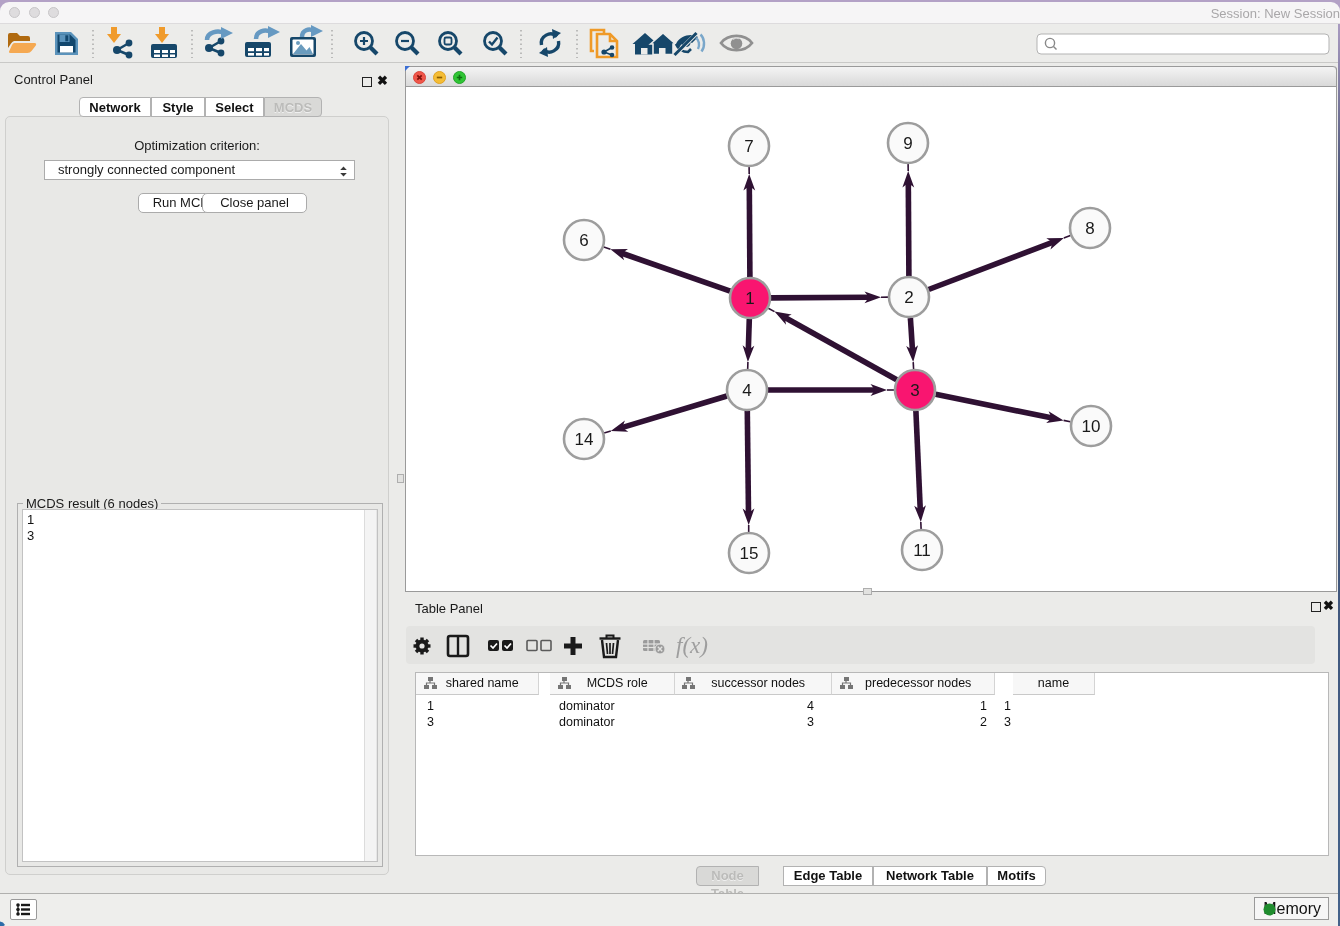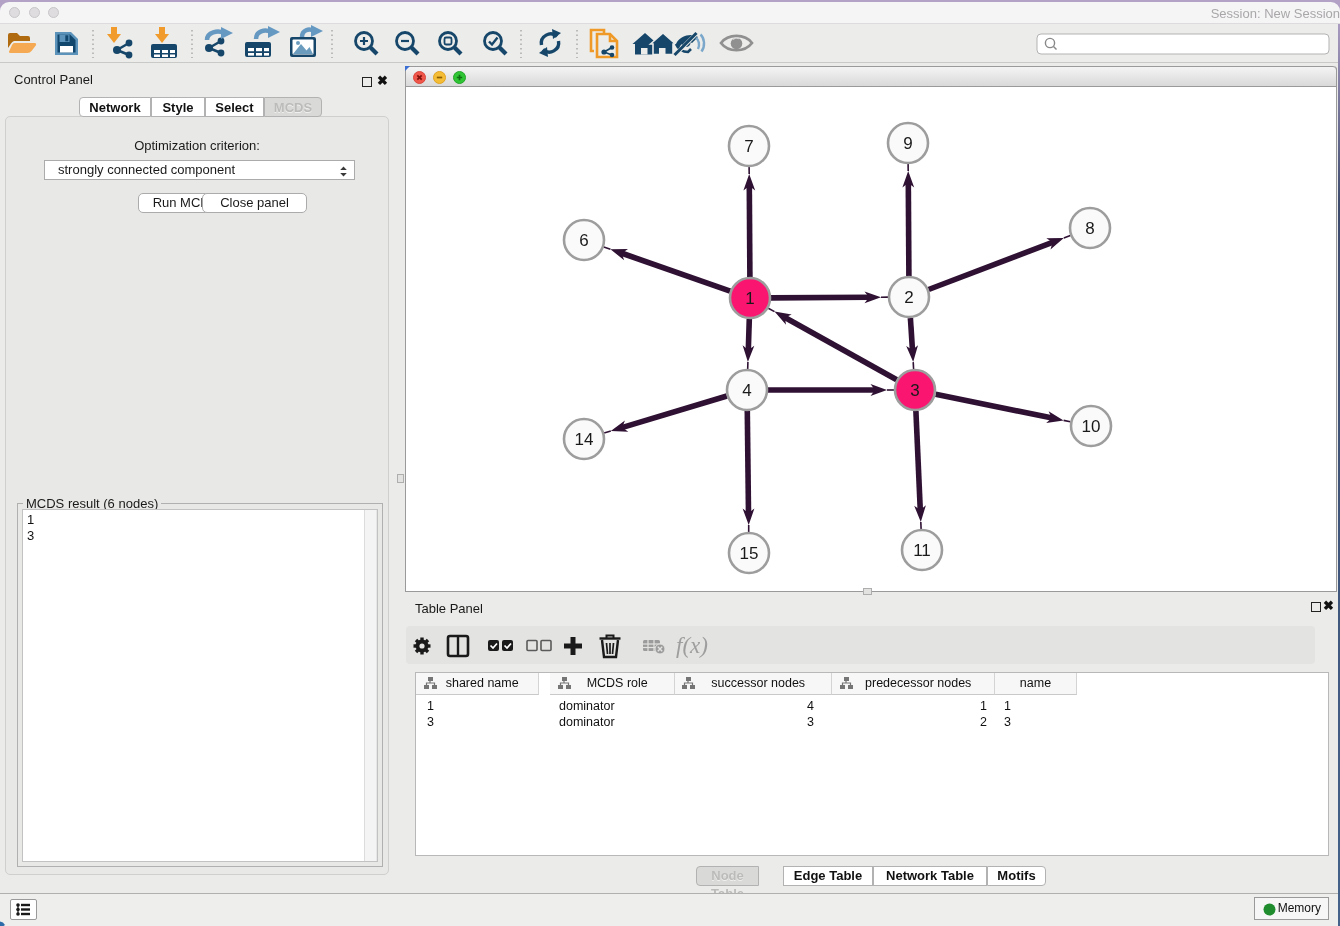--- a/index.html
+++ b/index.html
@@ -39,21 +39,21 @@
 #tp-title{left:415px;top:601px;}
 #tp-toolbar{left:406px;top:626px;width:909px;height:38px;background:#e3e3e1;border-radius:4px;}
 #tp-box{left:415px;top:672px;width:914px;height:184px;background:#fff;border:1px solid #b8b8b8;}
 .th{position:absolute;top:0px;height:22px;background:#f7f7f7;border-right:1px solid #d4d4d4;border-bottom:1px solid #c9c9c9;font-size:12.5px;color:#111;text-align:center;line-height:21px;}
 .td{position:absolute;font-size:12.5px;color:#111;}
 .btab{position:absolute;top:866px;height:20px;border:1px solid #b2b2b2;background:#fff;text-align:center;font-size:13px;font-weight:bold;color:#111;line-height:18px;}
 .btab.tabg{background:#d9d9d7;color:#bbbbb9;}
 
 #statusbar{left:0;top:893px;width:1340px;height:33px;background:#eeeeec;border-top:1px solid #b0b0ae;}
 #listbtn{left:10px;top:899px;width:27px;height:21px;background:#fff;border:1px solid #9a9a9a;border-radius:2px;}
-#membtn{left:1254px;top:897px;width:75px;height:23px;background:#f6f6f6;border:1px solid #9a9a9a;font-size:12px;color:#111;line-height:21px;text-align:right;padding-right:7px;}
+#membtn{left:1254px;top:897px;width:75px;height:23px;background:#f6f6f6;border:1px solid #9a9a9a;font-size:16px;color:#111;line-height:21px;text-align:right;padding-right:7px;}
 </style></head>
 <body>
 <div class="abs" id="purple"></div>
 <div class="abs" id="titlebar">
   <div class="tl" style="left:9px;"></div>
   <div class="tl" style="left:29px;"></div>
   <div class="tl" style="left:48px;"></div>
 </div>
 <div class="abs" id="title">Session: New Session</div>
 <div class="abs" id="toolbar"></div>
@@ -389,21 +389,21 @@
         </g>
   <use href="#oc" x="134"></use>
         <use href="#oc" x="258"></use>
         <use href="#oc" x="416"></use>
   </g>
     </svg>
   <div class="th" style="left:0;width:123px;">&nbsp;&nbsp;&nbsp;shared name</div>
   <div class="th" style="left:134px;width:125px;">&nbsp;&nbsp;&nbsp;MCDS role</div>
   <div class="th" style="left:259px;width:157px;">&nbsp;&nbsp;&nbsp;successor nodes</div>
   <div class="th" style="left:416px;width:163px;">&nbsp;&nbsp;&nbsp;predecessor nodes</div>
-  <div class="th" style="left:579px;width:82px;">name</div>
+  <div class="th" style="left:597px;width:82px;">name</div>
   <div class="td" style="left:11px;top:26px;">1</div>
   <div class="td" style="left:143px;top:26px;">dominator</div>
   <div class="td" style="left:380px;top:26px;width:18px;text-align:right;">4</div>
   <div class="td" style="left:553px;top:26px;width:18px;text-align:right;">1</div>
   <div class="td" style="left:588px;top:26px;">1</div>
   <div class="td" style="left:11px;top:42px;">3</div>
   <div class="td" style="left:143px;top:42px;">dominator</div>
   <div class="td" style="left:380px;top:42px;width:18px;text-align:right;">3</div>
   <div class="td" style="left:553px;top:42px;width:18px;text-align:right;">2</div>
   <div class="td" style="left:588px;top:42px;">3</div>

